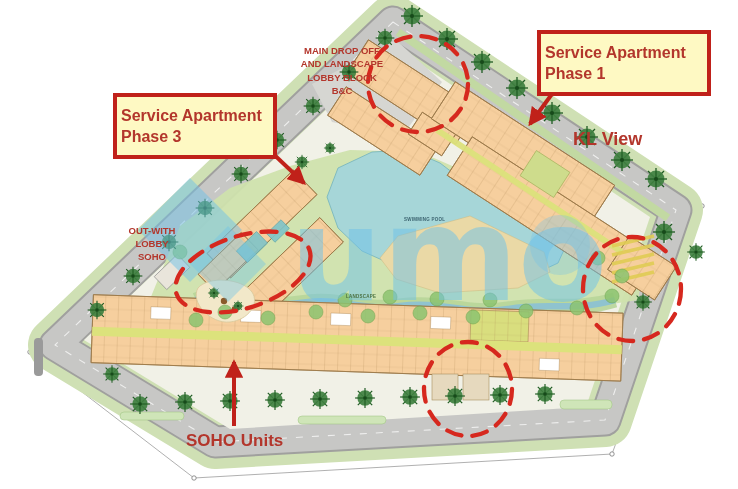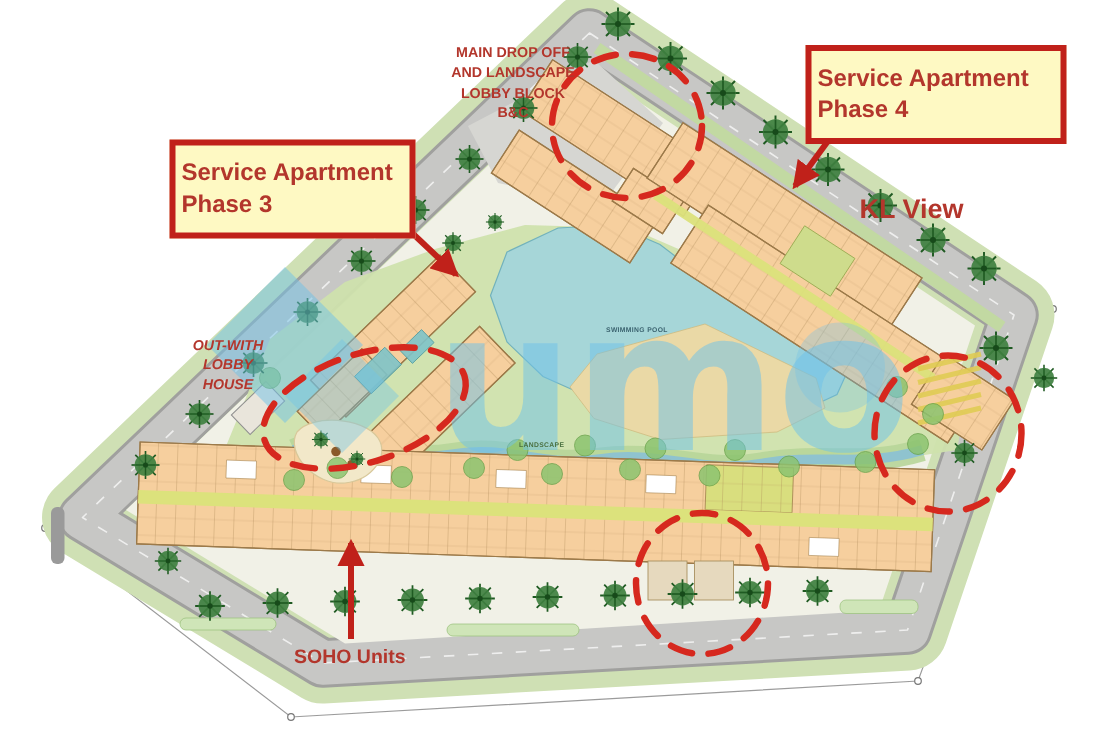--- a/index.html
+++ b/index.html
@@ -5,23 +5,23 @@
   html,body{margin:0;padding:0;background:#ffffff;}
   .stage{position:relative;width:738px;height:489px;background:#ffffff;overflow:hidden;
          font-family:"Liberation Sans",sans-serif;}
   .stage svg{position:absolute;left:0;top:0;z-index:1;}
   .anno{position:absolute;z-index:6;color:#b3362c;font-weight:bold;}
   .red-box{background:#fef9c3;border:4px solid #c0211a;font-size:16px;line-height:1.32;
            padding:8px 4px;margin-top:28px;}
   #phase2-box{left:537px;top:2px;width:158px;}
   #phase3-box{left:113px;top:65px;width:148px;}
   #kl-view{left:573px;top:86px;font-size:18px;margin-top:43px;}
-  #dropoff-label{left:299px;top:29px;width:86px;font-size:9.5px;line-height:1.42;text-align:center;}
-  #guard-label{left:119px;top:225px;width:66px;font-size:9.5px;line-height:1.35;text-align:center;font-style:italic;}
-  #soho-label{left:196px;top:430px;font-size:13px;line-height:1.3;}
+  #dropoff-label{left:299px;top:44px;width:86px;font-size:9.5px;line-height:1.42;text-align:center;}
+  #guard-label{left:119px;top:225px;width:66px;font-size:9.5px;line-height:1.35;text-align:center;}
+  #soho-label{left:186px;top:430px;font-size:17px;line-height:1.3;}
   .tiny-label{position:absolute;z-index:5;font-size:9px;font-weight:bold;
               transform:scale(.5);transform-origin:0 0;letter-spacing:.5px;}
   #pool-label{left:404px;top:217px;color:#3c6470;}
   #landscape-label{left:346px;top:294px;color:#4a7040;}
 </style>
 </head>
 <body>
 
 <div class="stage">
 
@@ -257,34 +257,34 @@
     <line x1="248" y1="130" x2="304" y2="183" marker-end="url(#ah)"></line>
     <line x1="234" y1="426" x2="234" y2="362" marker-end="url(#ah)"></line>
   </g>
 </svg>
 
 <div class="tiny-label" id="pool-label">SWIMMING POOL</div>
 <div class="tiny-label" id="landscape-label">LANDSCAPE</div>
 
 <div class="anno red-box" id="phase2-box">
   <div>Service Apartment</div>
-  <div>Phase 4</div>
+  <div>Phase 1</div>
 </div>
 <div class="anno red-box" id="phase3-box">
   <div>Service Apartment</div>
   <div>Phase 3</div>
 </div>
 <div class="anno" id="kl-view">KL View</div>
 <div class="anno" id="dropoff-label">
   <div>MAIN DROP OFF</div>
   <div>AND LANDSCAPE</div>
   <div>LOBBY BLOCK B&amp;C</div>
 </div>
 <div class="anno" id="guard-label">
   <div>OUT-WITH</div>
   <div>LOBBY</div>
-  <div>HOUSE</div>
+  <div>SOHO</div>
 </div>
 <div class="anno" id="soho-label">
   <div>SOHO Units</div>
 </div>
 
 </div>
 
 </body></html>

